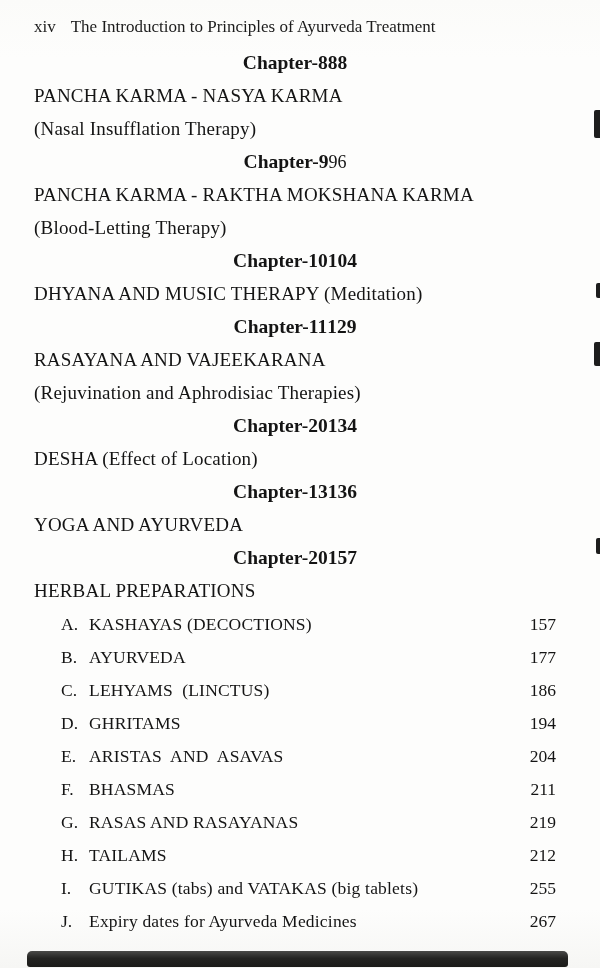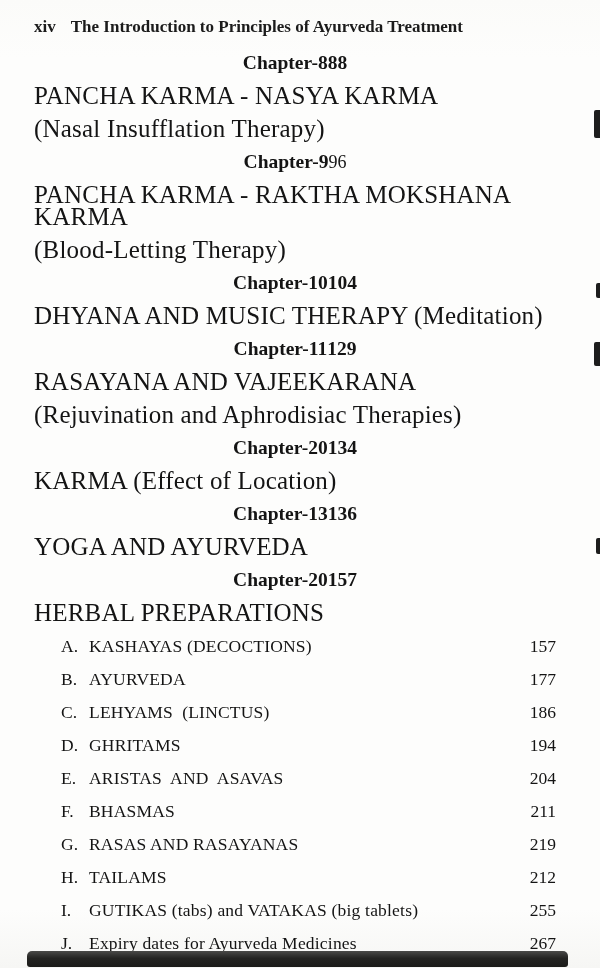--- a/index.html
+++ b/index.html
@@ -10,41 +10,41 @@
     margin: 0 auto;
     background: linear-gradient(180deg, #fbfbf9 0%, #fdfdfc 6%, #fdfdfc 94%, #f6f6f4 100%);
     font-family: "Liberation Serif", "DejaVu Serif", serif;
     color: #141414;
     overflow: hidden;
     box-sizing: border-box;
   }
   .content {
     padding: 16px 44px 0 34px;
   }
-  .row { white-space: pre-wrap; font-weight: bold; }
+  .row { white-space: pre-wrap; }
   .header-row {
     display: flex;
     gap: 15px;
     font-size: 17px;
     line-height: 22px;
     margin-bottom: 14px;
     color: #1b1b1b;
   }
   .chapter-row {
     display: flex;
     justify-content: center;
     align-items: baseline;
     font-weight: bold;
     font-size: 19.5px;
     line-height: 22px;
     margin-bottom: 11px;
   }
   .chapter-page.regular { font-weight: normal; font-size: 18px; }
   .line {
-    font-size: 25px;
+    font-size: 19px;
     line-height: 22px;
     margin-bottom: 11px;
     letter-spacing: 0.2px;
   }
   .sub-row {
     display: flex;
     align-items: baseline;
     font-size: 17.5px;
     line-height: 22px;
     margin-bottom: 11px;
@@ -109,21 +109,21 @@
       <span class="chapter-label">Chapter-11</span>
       <span class="chapter-page">129</span>
     </div>
     <div class="line">RASAYANA AND VAJEEKARANA</div>
     <div class="line">(Rejuvination and Aphrodisiac Therapies)</div>
 
     <div class="chapter-row">
       <span class="chapter-label">Chapter-20</span>
       <span class="chapter-page">134</span>
     </div>
-    <div class="line">KARMA (Effect of Location)</div>
+    <div class="line">DESHA (Effect of Location)</div>
 
     <div class="chapter-row">
       <span class="chapter-label">Chapter-13</span>
       <span class="chapter-page">136</span>
     </div>
     <div class="line">YOGA  AND  AYURVEDA</div>
 
     <div class="chapter-row">
       <span class="chapter-label">Chapter-20</span>
       <span class="chapter-page">157</span>

